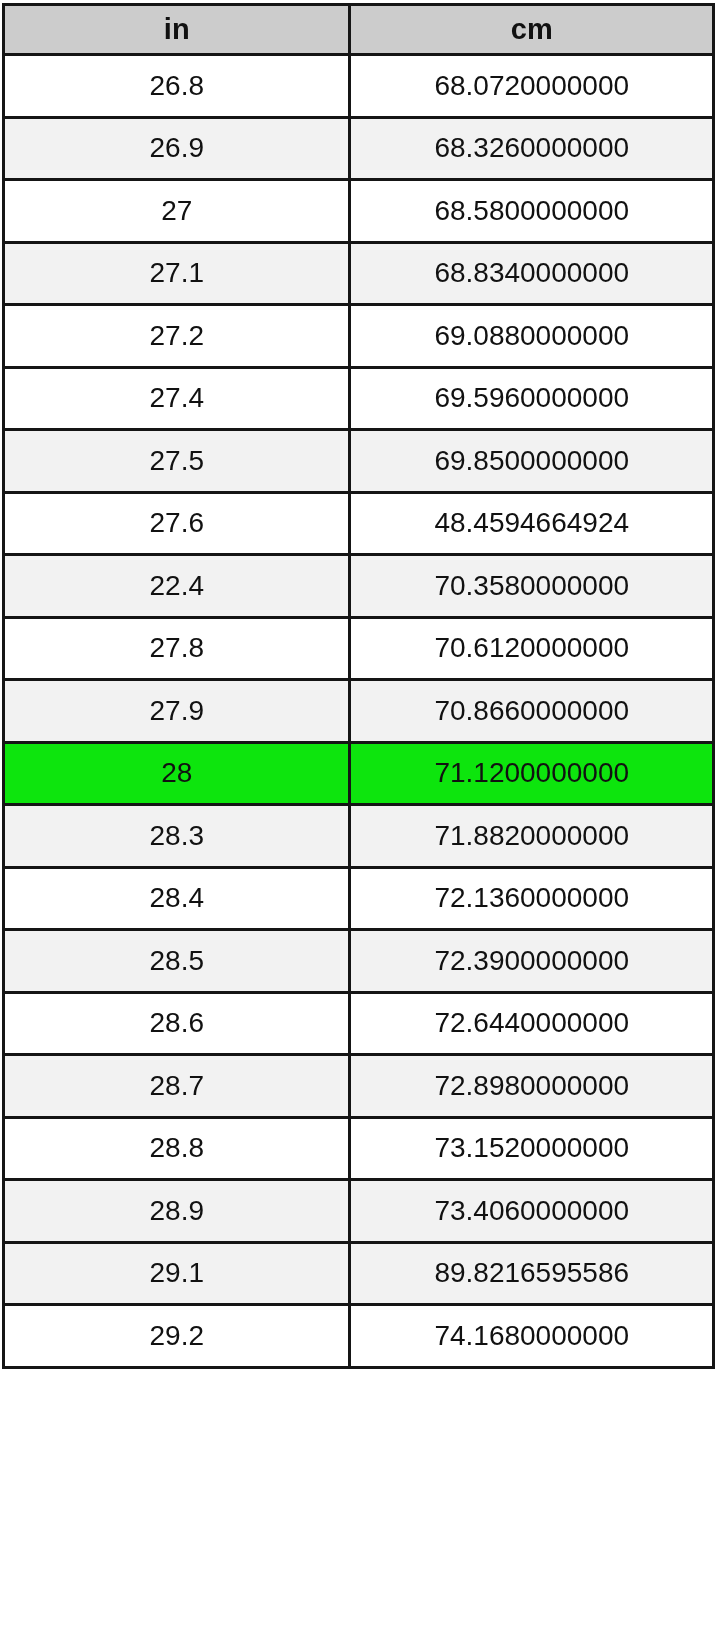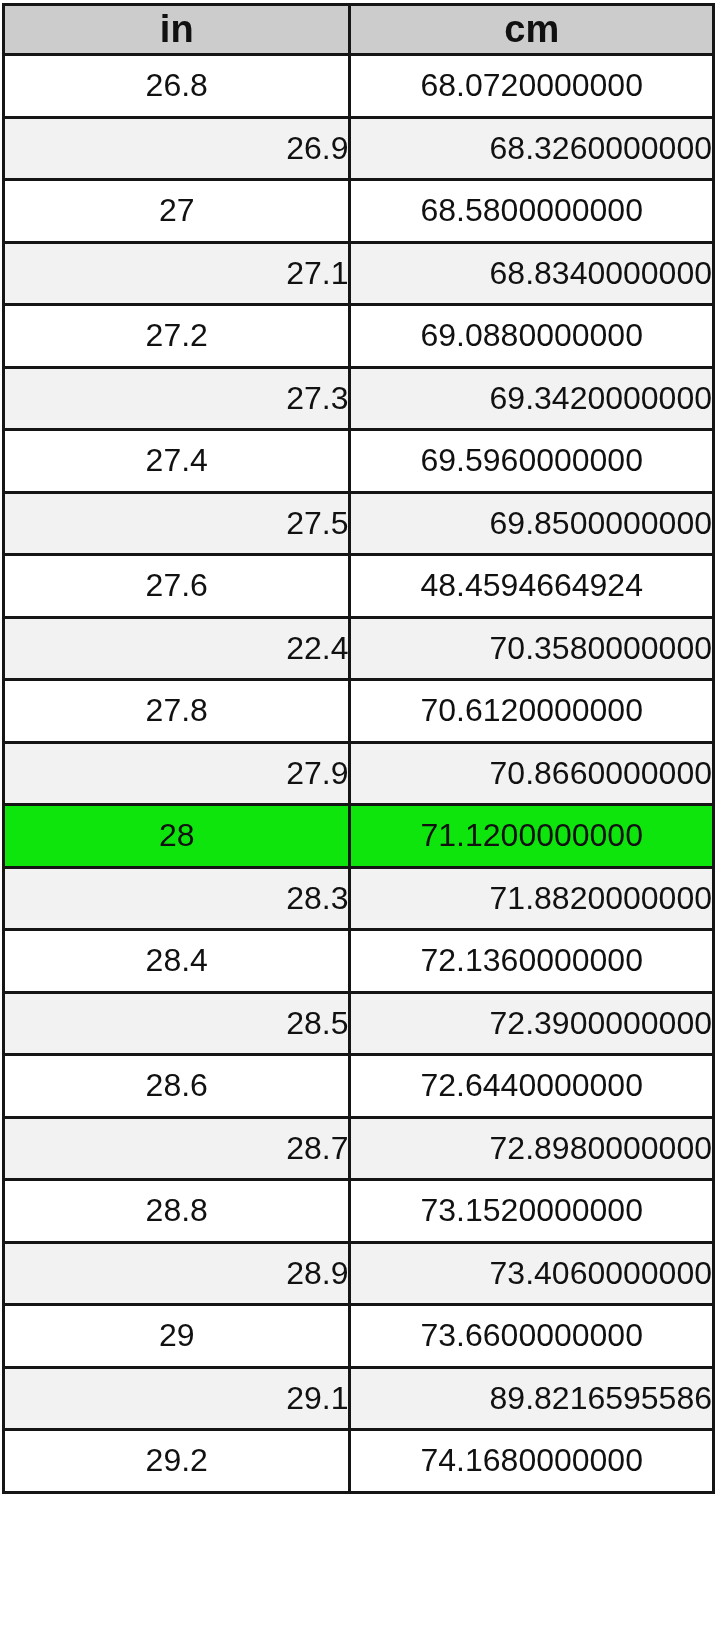--- a/index.html
+++ b/index.html
@@ -25,32 +25,31 @@
   table.conversion th,
   table.conversion td {
     border: 3px solid var(--border, #151515);
     text-align: center;
     vertical-align: middle;
     padding: 0;
     overflow: hidden;
   }
   table.conversion th {
     height: 47px;
-    font-size: 38px;
+    font-size: 29px;
     font-weight: bold;
     background: var(--header-bg, #cccccc);
   }
   table.conversion td {
     height: 59.5px;
-    font-size: 32px;
+    font-size: 28px;
     background: #ffffff;
   }
   table.conversion tr.alt td {
     background: var(--row-alt-bg, #f2f2f2);
-    text-align: right;
   }
   table.conversion tr.highlight td {
     background: var(--highlight-bg, #0de50d);
   }
   col.col-in { width: 48.8%; }
   col.col-cm { width: 51.2%; }
 </style>
 </head>
 <body>
 
@@ -79,24 +78,20 @@
     <td>27</td>
     <td>68.5800000000</td>
   </tr>
         <tr class="alt">
     <td>27.1</td>
     <td>68.8340000000</td>
   </tr>
         <tr>
     <td>27.2</td>
     <td>69.0880000000</td>
-  </tr>
-        <tr class="alt">
-    <td>27.3</td>
-    <td>69.3420000000</td>
   </tr>
         <tr>
     <td>27.4</td>
     <td>69.5960000000</td>
   </tr>
         <tr class="alt">
     <td>27.5</td>
     <td>69.8500000000</td>
   </tr>
         <tr>
@@ -140,24 +135,20 @@
     <td>72.8980000000</td>
   </tr>
         <tr>
     <td>28.8</td>
     <td>73.1520000000</td>
   </tr>
         <tr class="alt">
     <td>28.9</td>
     <td>73.4060000000</td>
   </tr>
-        <tr>
-    <td>29</td>
-    <td>73.6600000000</td>
-  </tr>
         <tr class="alt">
     <td>29.1</td>
     <td>89.8216595586</td>
   </tr>
         <tr>
     <td>29.2</td>
     <td>74.1680000000</td>
   </tr>
       </tbody>
   </table>

